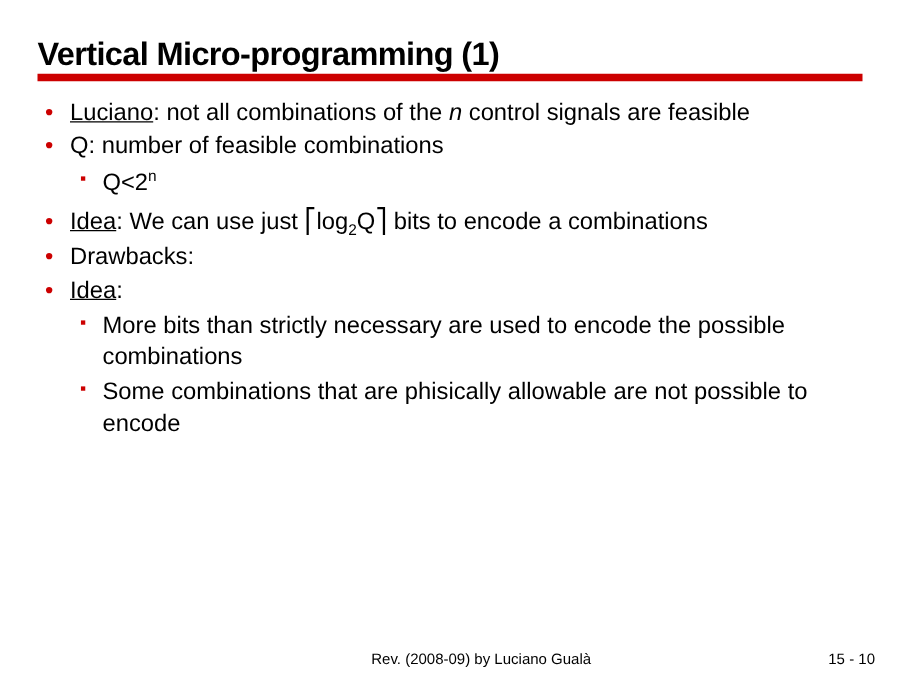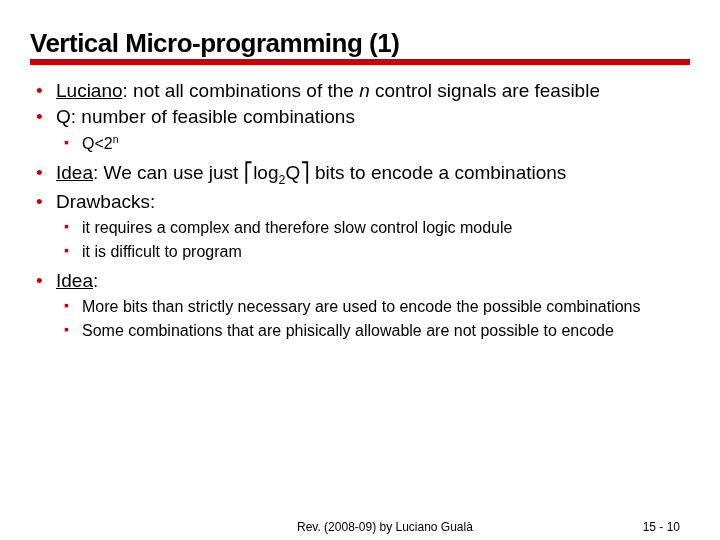--- a/index.html
+++ b/index.html
@@ -46,21 +46,21 @@
   }
   ul.level2 {
     list-style: none;
     padding-left: 0;
     margin-top: 3px;
     margin-bottom: 6px;
   }
   ul.level2 > li {
     position: relative;
     padding-left: 26px;
-    font-size: 16px;
+    font-size: 19px;
     line-height: 1.35;
     margin-bottom: 2px;
   }
   ul.level2 > li::before {
     content: "▪";
     position: absolute;
     left: 8px;
     top: 0;
     color: #cc0000;
     font-size: 14px;
@@ -76,21 +76,21 @@
     width: 720px;
     font-size: 12px;
     color: #000;
   }
   .footer .rev {
     position: absolute;
     left: 297px;
   }
   .footer .pageno {
     position: absolute;
-    right: 40px;
+    right: 20px;
   }
 </style>
 </head>
 <body>
 
 <div class="slide">
   <div class="title">Vertical Micro-programming (1)</div>
   <div class="rule"></div>
 
   <ul class="level1">
@@ -107,24 +107,20 @@
         </li>
       </ul>
     </li>
 
     <li>
       <span class="underline">Idea</span><span>: We can use just ⎡log</span><sub>2</sub><span>Q⎤ bits to encode a combinations</span>
     </li>
 
     <li>
       <span>Drawbacks:</span>
-      <ul class="level2">
-        <li>it requires a complex and therefore slow control logic module</li>
-        <li>it is difficult to program</li>
-      </ul>
     </li>
 
     <li>
       <span class="underline">Idea</span><span>:</span>
       <ul class="level2">
         <li>More bits than strictly necessary are used to encode the possible combinations</li>
         <li>Some combinations that are phisically allowable are not possible to encode</li>
       </ul>
     </li>
 

